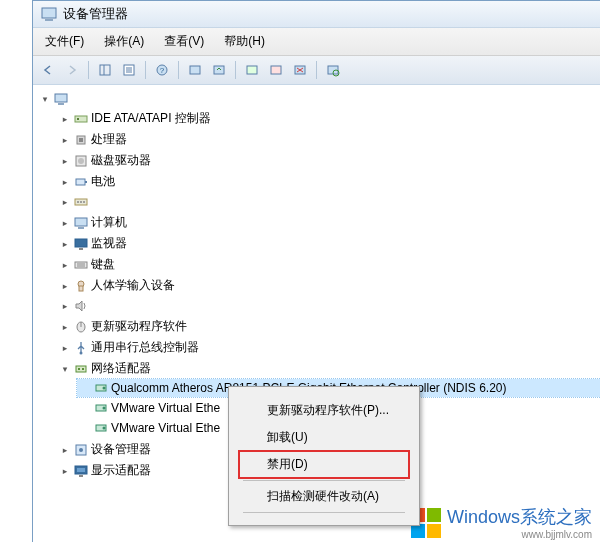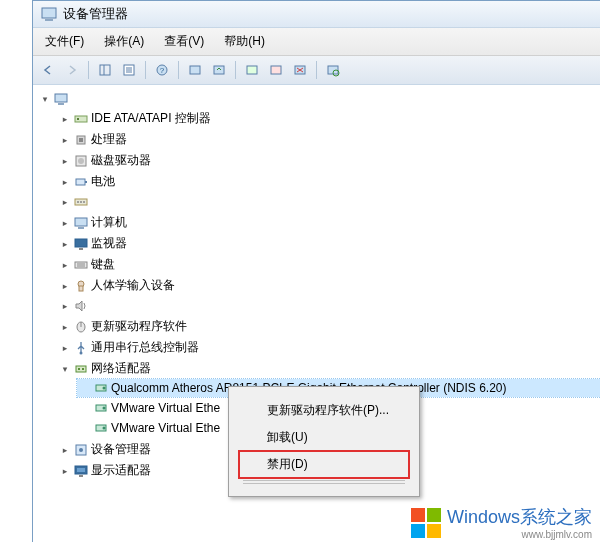--- a/index.html
+++ b/index.html
@@ -485,20 +485,21 @@
     </ul>
   </div>
 
 </div>
 
 <div class="context-menu" style="left:228px; top:386px;">
   <div class="item">更新驱动程序软件(P)...</div>
   <div class="item">卸载(U)</div>
   <div class="item highlighted">禁用(D)</div>
   <hr>
+  <div class="item">扫描检测硬件改动(A)</div>
   <hr>
 </div>
 
 <div class="watermark">
   <div class="win-logo">
     <div style="background:#f25022"></div>
     <div style="background:#7fba00"></div>
     <div style="background:#00a4ef"></div>
     <div style="background:#ffb900"></div>
   </div>

